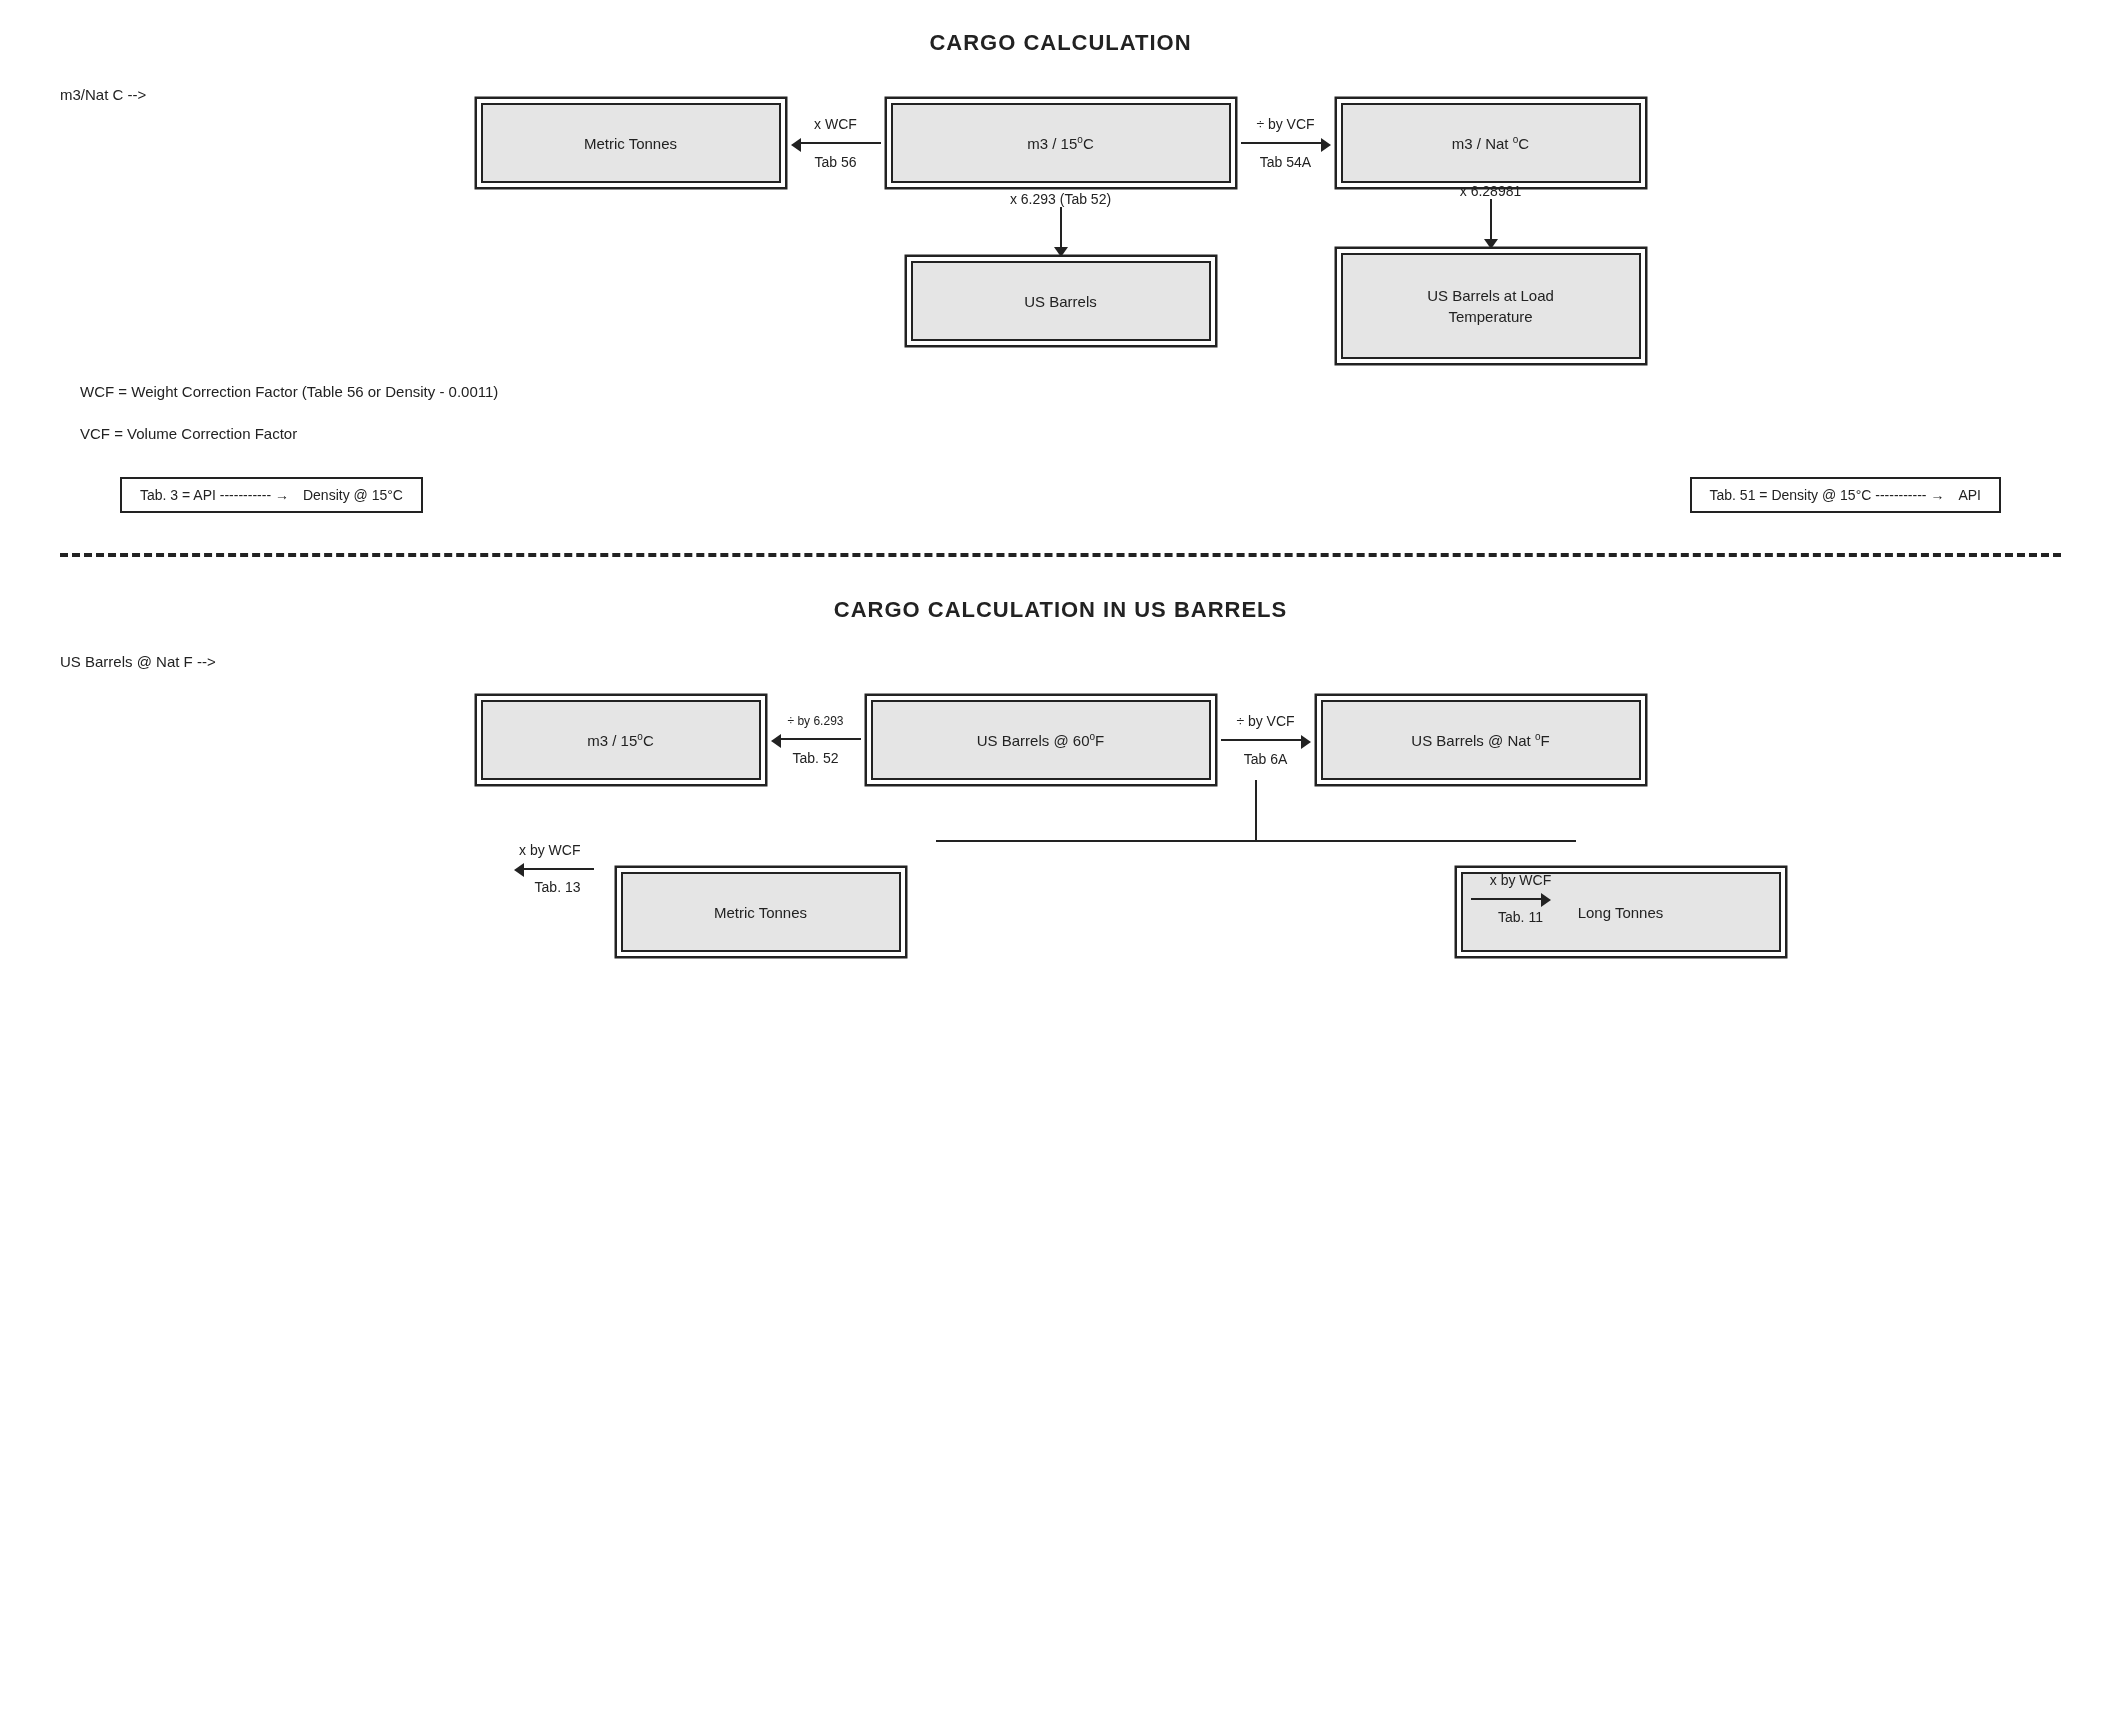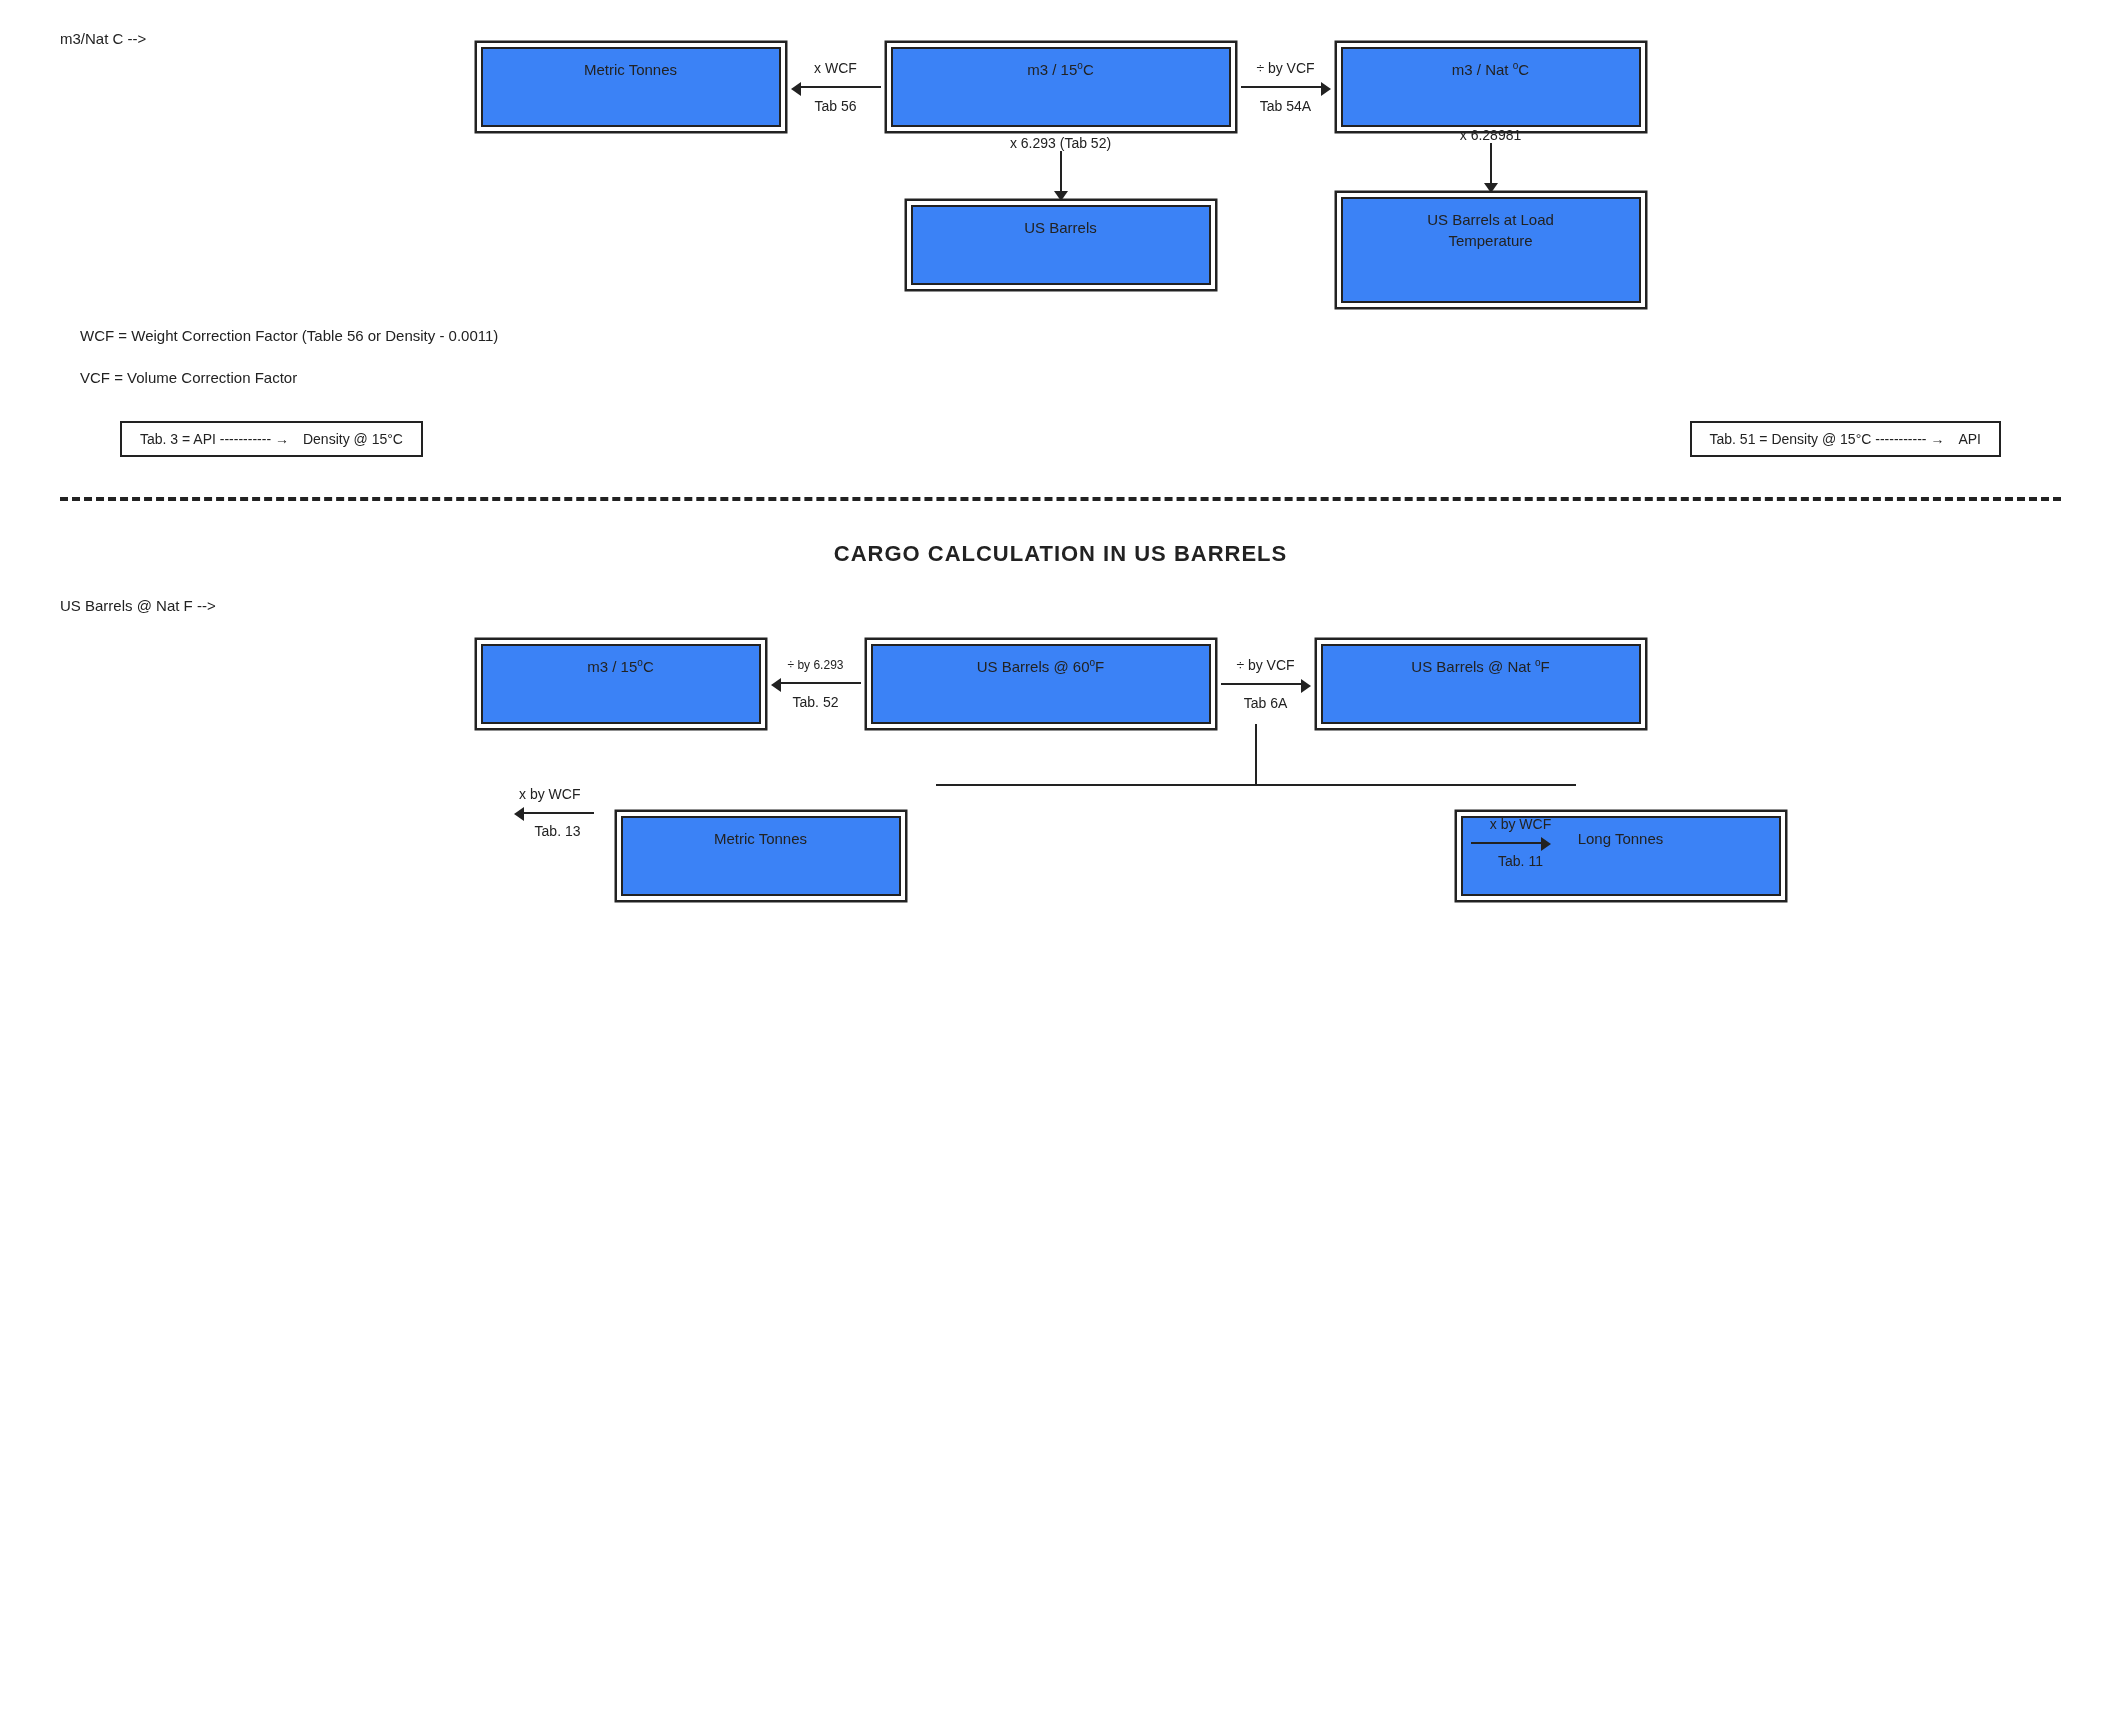--- a/index.html
+++ b/index.html
@@ -15,24 +15,25 @@
     .page-title {
       text-align: center;
       font-weight: bold;
       font-size: 22px;
       margin-bottom: 30px;
       letter-spacing: 1px;
     }
     .diagram-box {
       border: 2.5px solid #222;
       display: inline-flex;
+      align-items: center;
       justify-content: center;
       text-align: center;
       padding: 10px 18px;
-      background: #3b82f6;
+      background: #e5e5e5;
       min-width: 180px;
       min-height: 60px;
       font-size: 15px;
       line-height: 1.4;
     }
     
     .section1 {
       position: relative;
       width: 100%;
       margin-bottom: 40px;
@@ -111,20 +112,21 @@
     .dbl {
       border: 2.5px solid #222;
       box-shadow: 0 0 0 4px #fff, 0 0 0 6.5px #222;
     }
   </style>
 </head>
 <body>
 
 <div class="section1">
 
+  <div class="page-title">CARGO CALCULATION</div>
 
    m3/Nat C --&gt;
   <div style="display:flex; align-items:center; justify-content:center; margin-bottom:0;">
 
     <div class="diagram-box dbl" style="width:300px; height:80px;">
       <span>Metric Tonnes</span>
     </div>
 
     <div style="display:flex; flex-direction:column; align-items:center; margin:0 10px;">
       <span style="font-size:14px; margin-bottom:2px;">x WCF</span>

